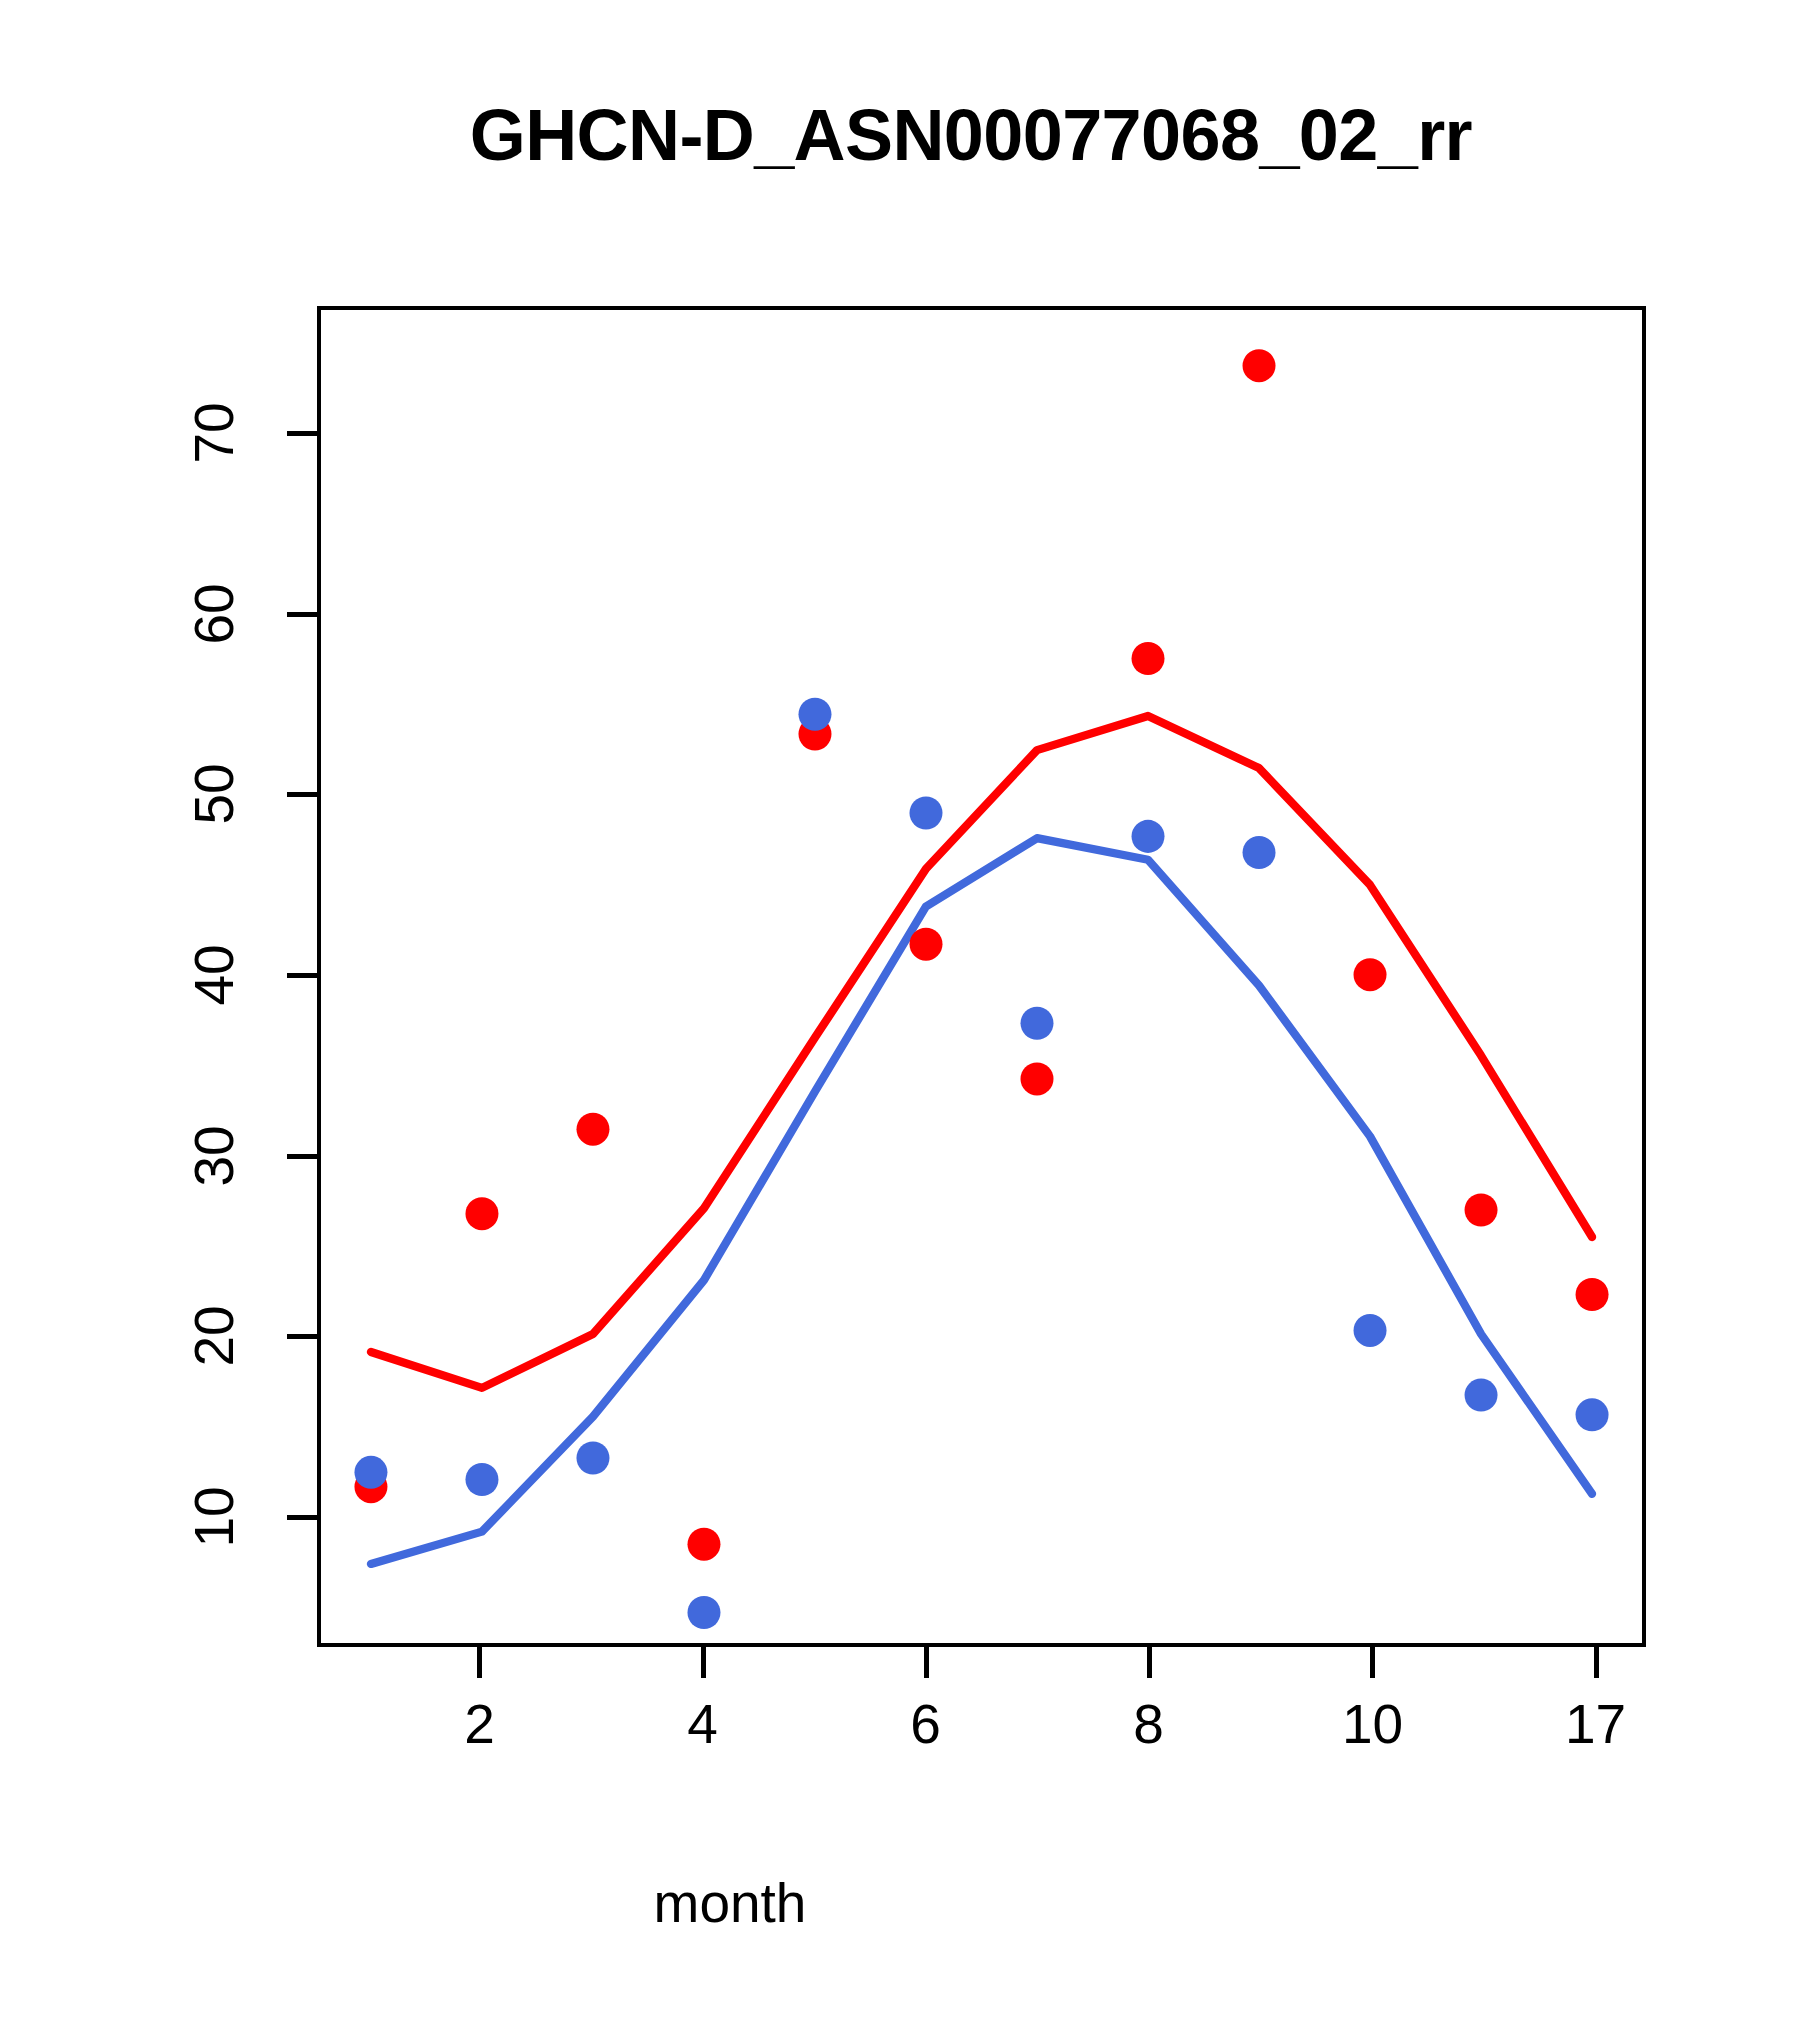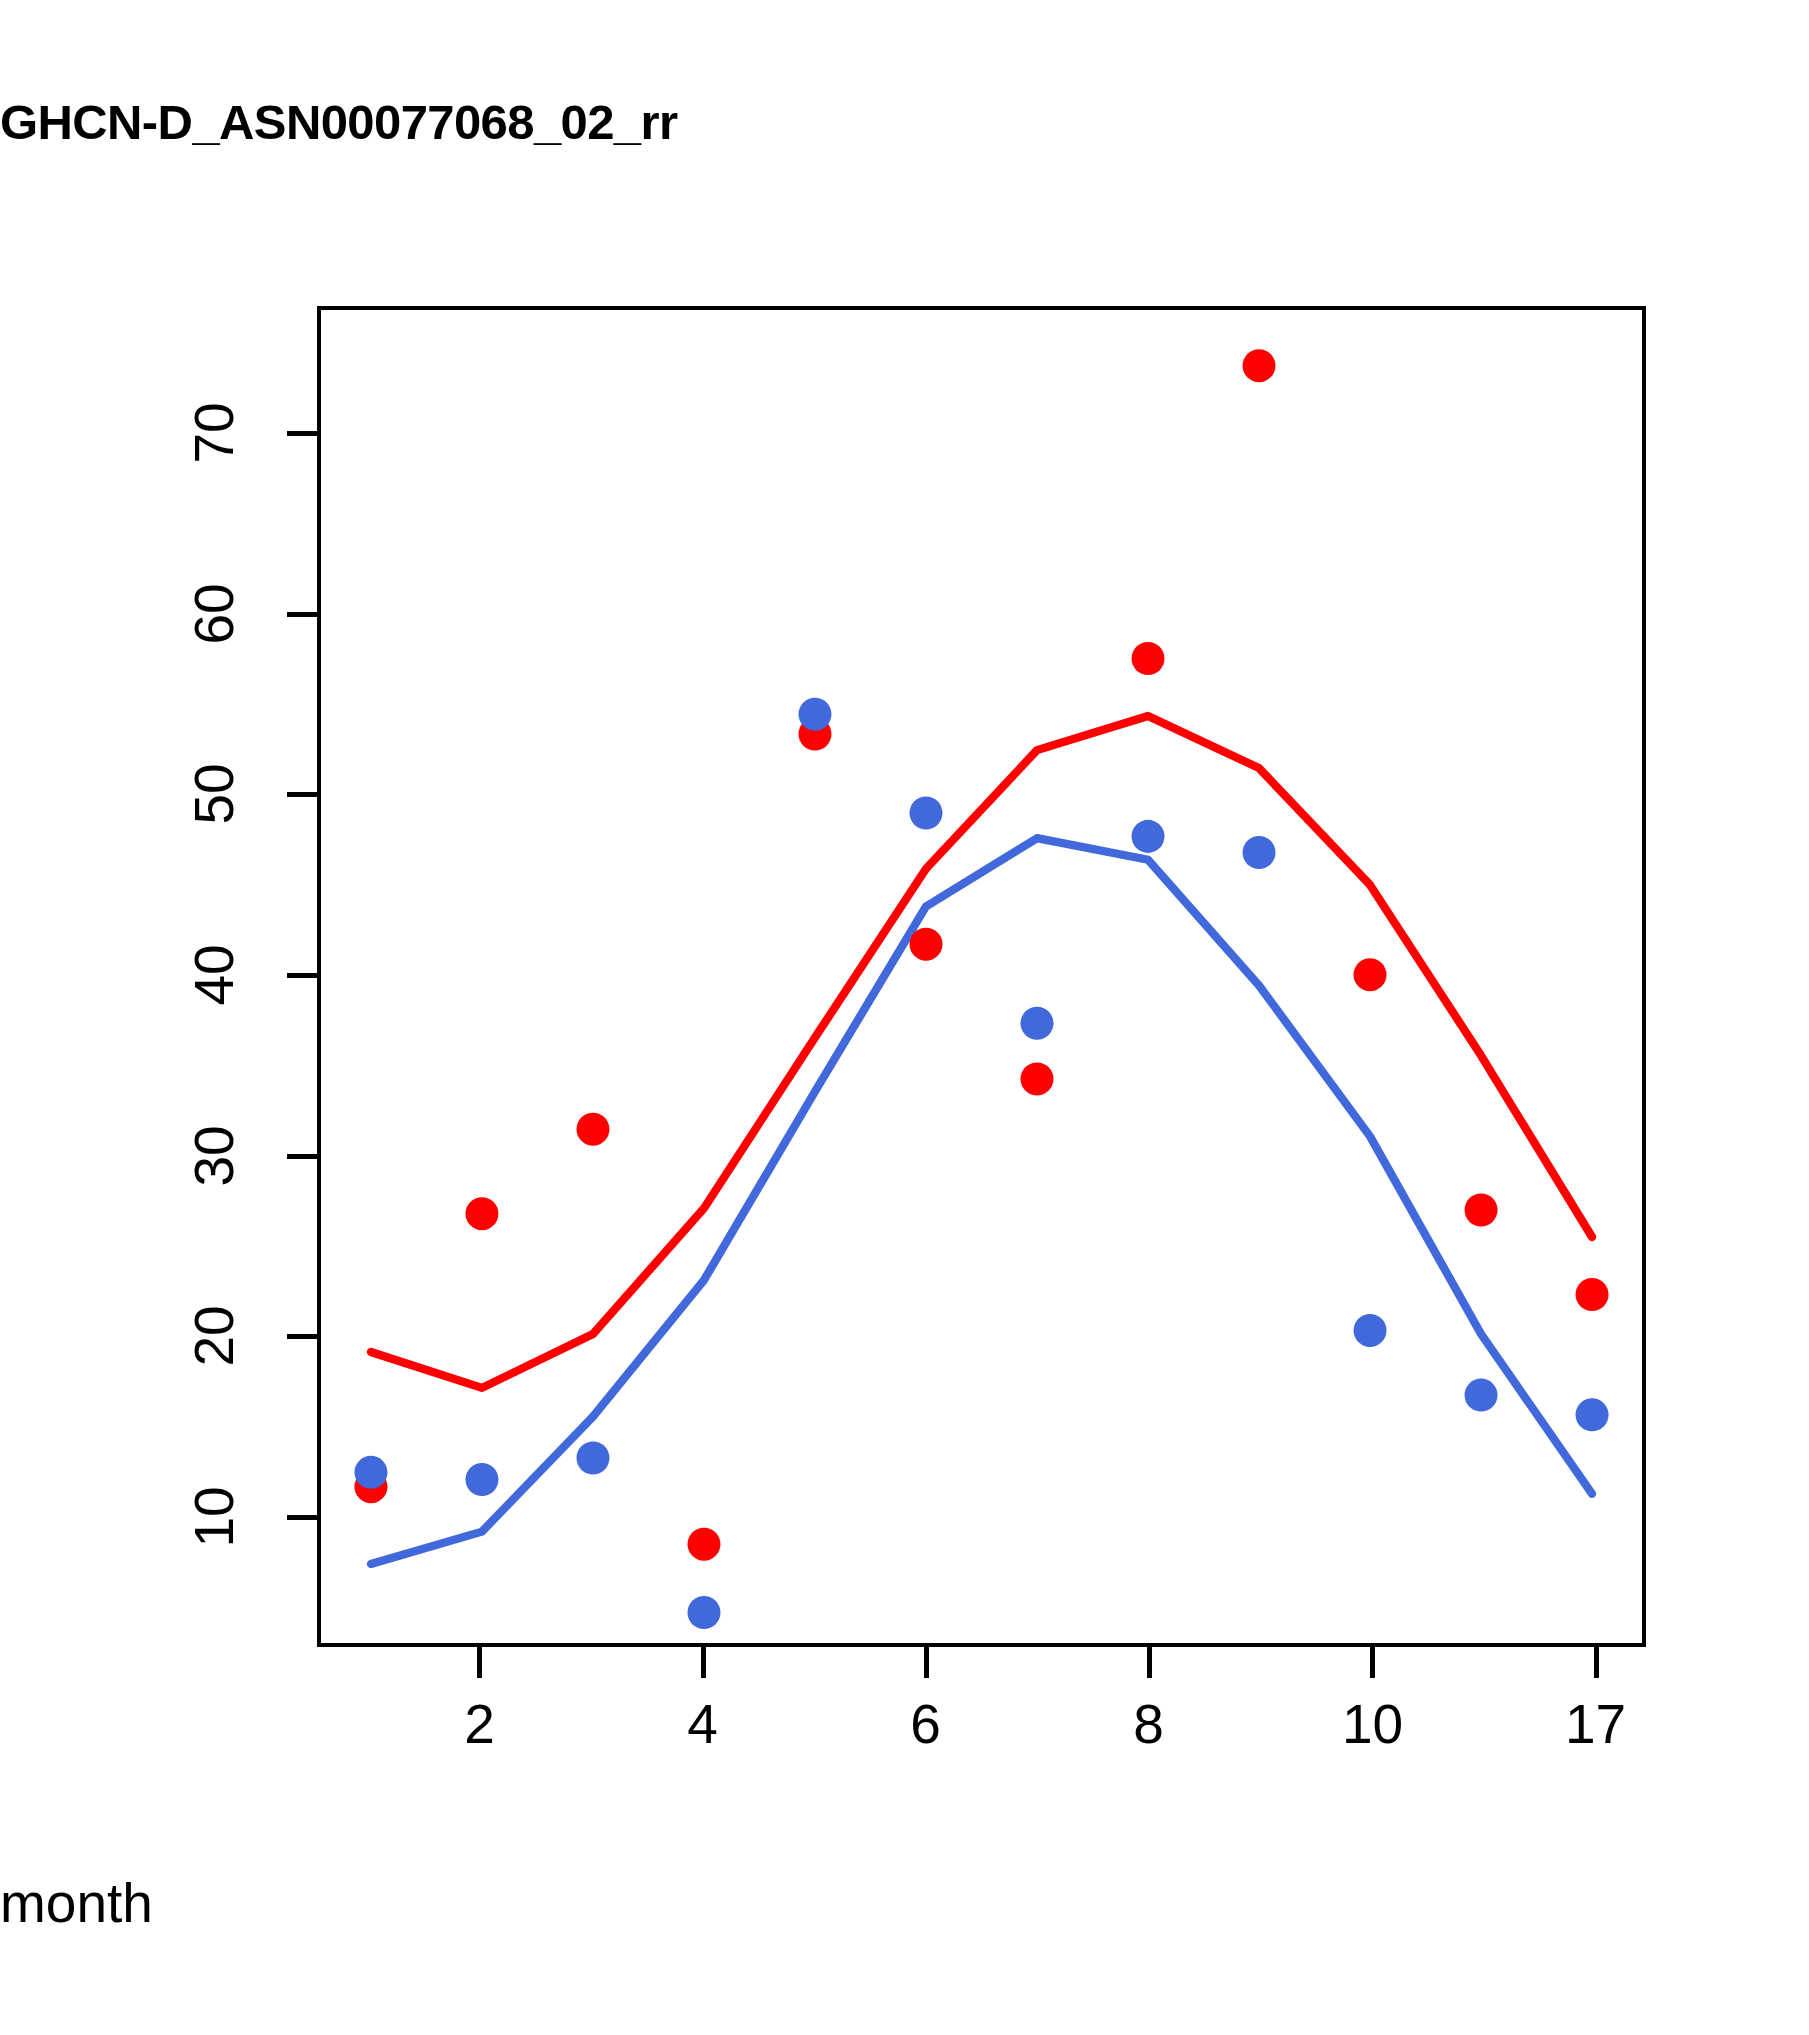--- a/index.html
+++ b/index.html
@@ -8,22 +8,22 @@
     font-family:"Liberation Sans", sans-serif;
     color:#000000;
     overflow:hidden;
   }
   #root{position:relative;width:1809px;height:2035px;background:#fff;}
 
   
   #chart-title{
     position:absolute;
     left:0; top:96px; width:1472px;
-    text-align:left;
-    font-size:49px;
+    text-align:right;
+    font-size:72px;
     font-weight:bold;
     letter-spacing:-0.6px;
     line-height:1.1;
     white-space:pre;
   }
 
   
   #plot-frame{
     position:absolute;
     left:317px; top:306px;
@@ -54,21 +54,21 @@
     position:absolute;
     top:1692px;
     font-size:55px;
     text-align:center;
     width:153px;
     white-space:nowrap;
   }
   #x-axis-title{
     position:absolute;
     left:0; top:1871px; width:1460px;
-    text-align:left;
+    text-align:center;
     font-size:55px;
   }
 </style>
 </head>
 <body>
 
 <div id="root">
 
   <div id="chart-title">GHCN-D_ASN00077068_02_rr</div>
 

